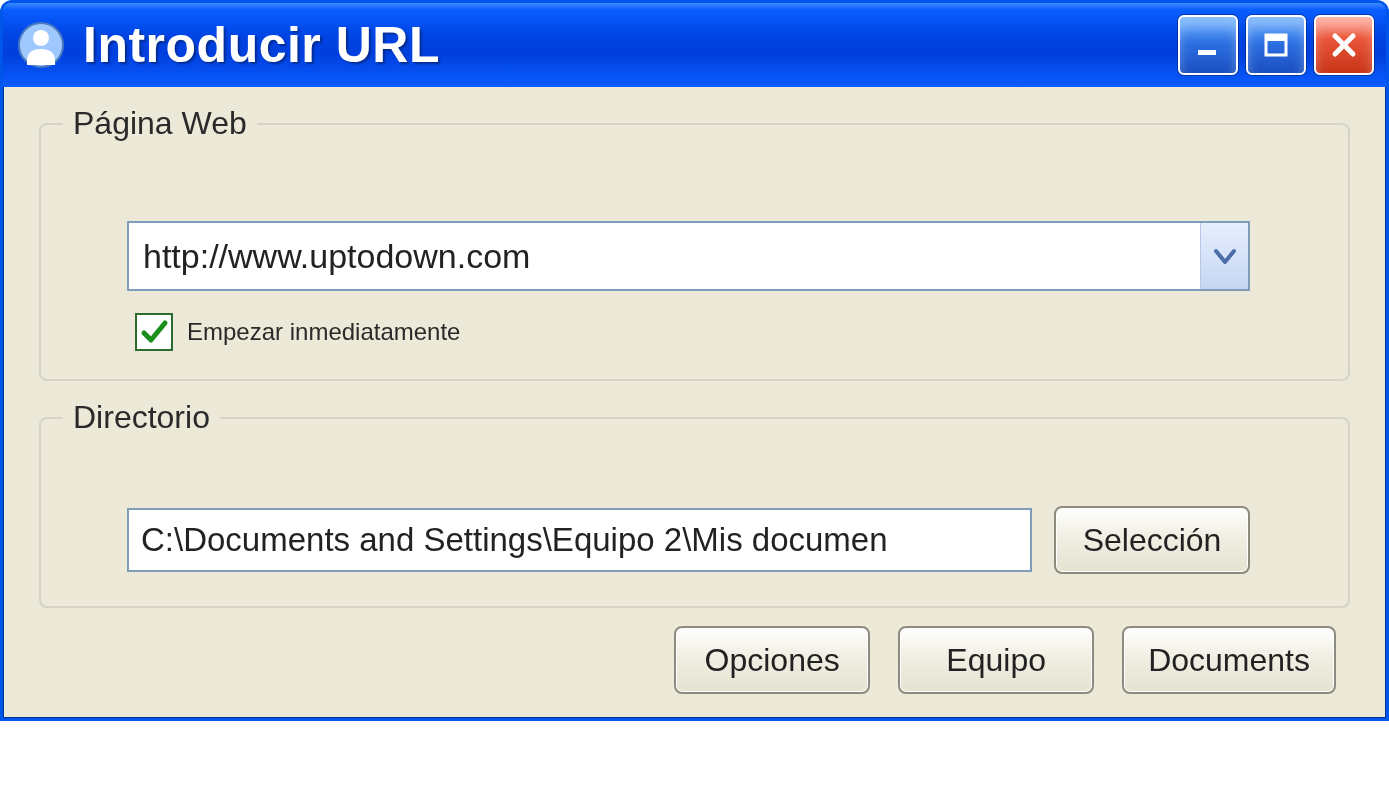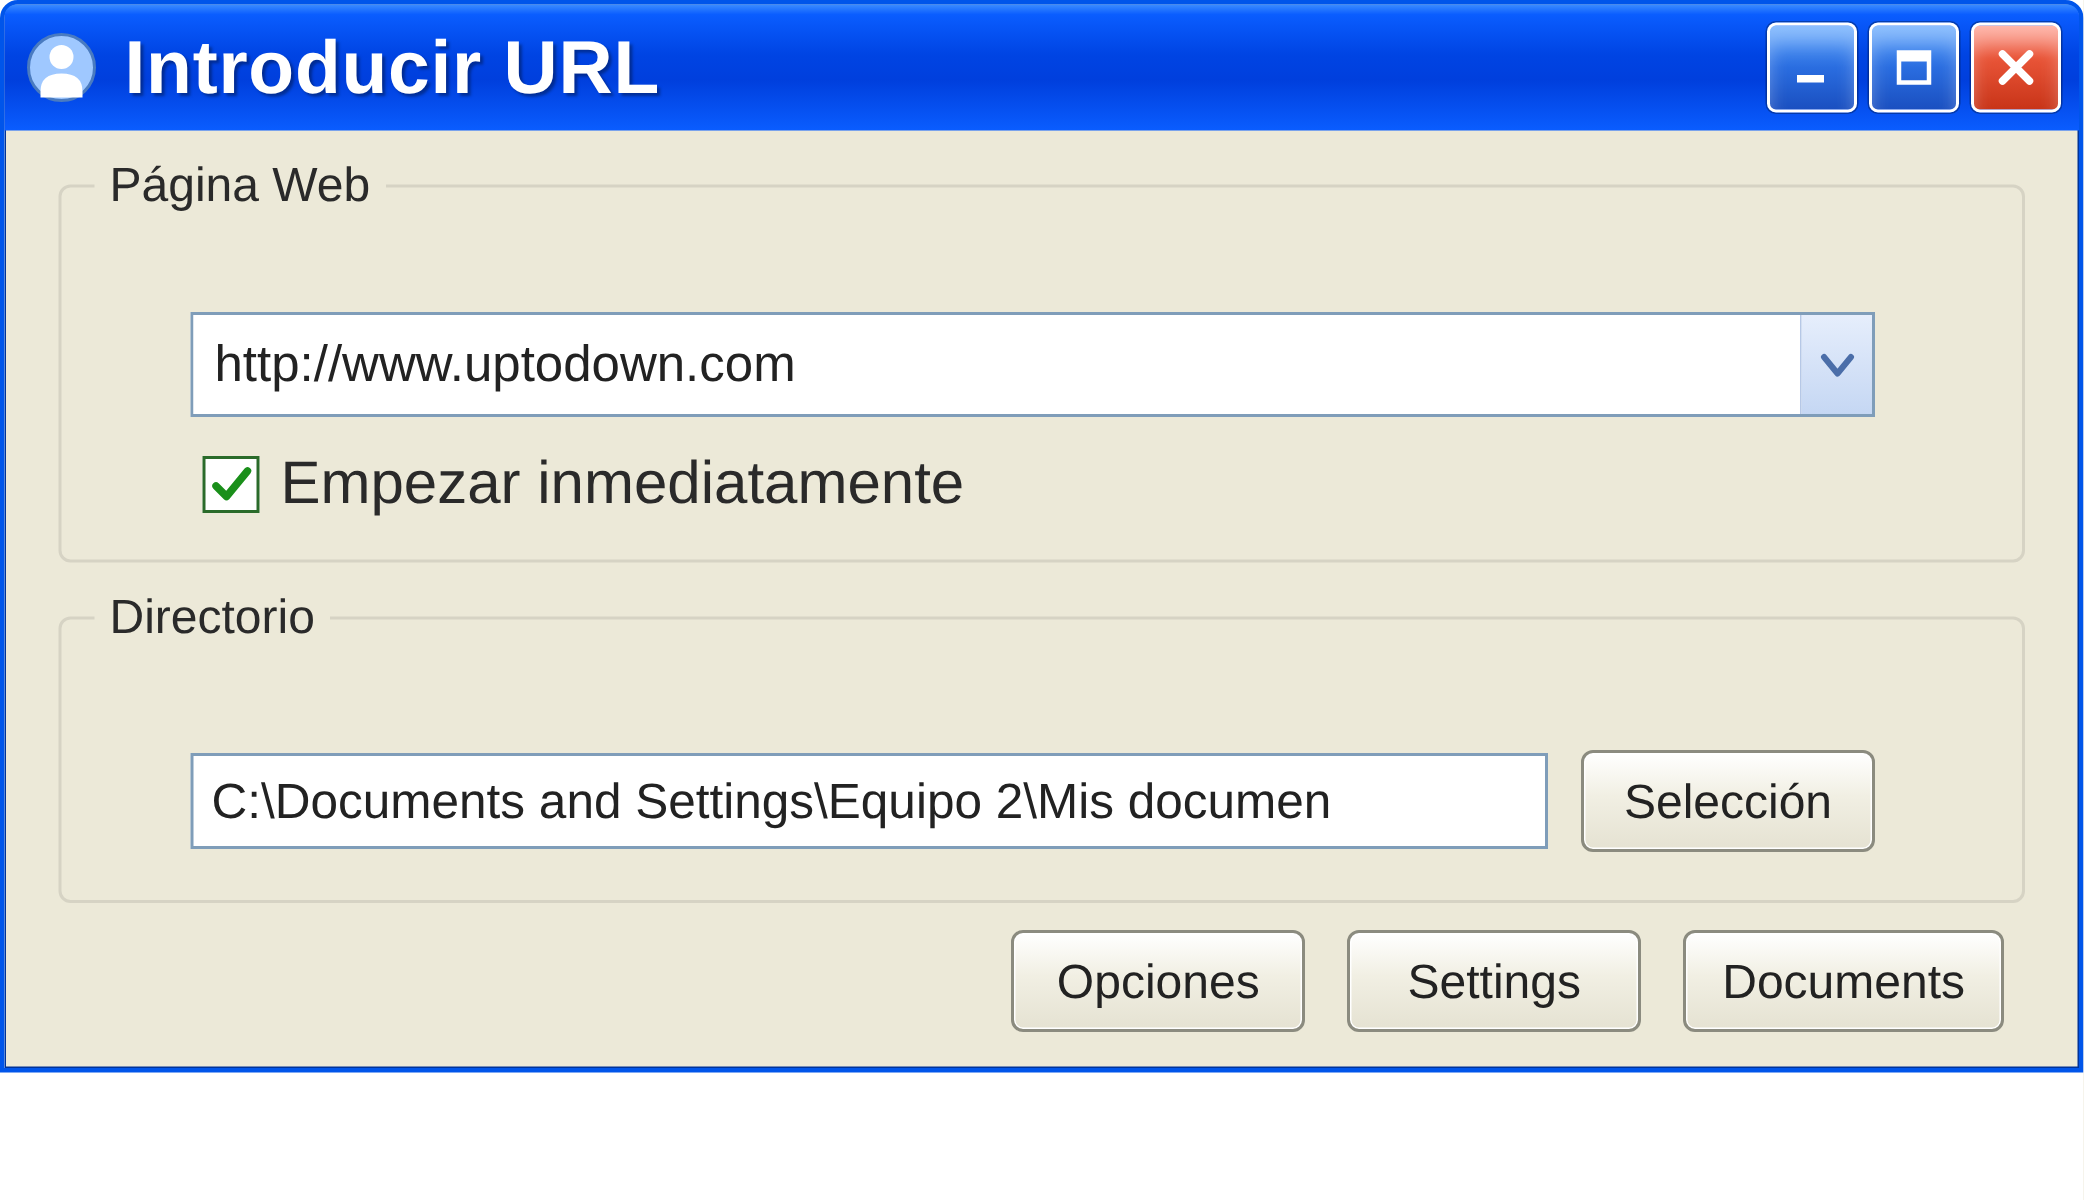--- a/index.html
+++ b/index.html
@@ -77,21 +77,21 @@
   }
   fieldset.group legend {
     font-size: 32px;
     color: #2a2a2a;
     padding: 0 10px;
     margin-left: 6px;
     background: #ece9d8;
   }
   .url-row {
     display: flex;
-    margin: 36px 70px 22px 70px;
+    margin: 49px 70px 22px 70px;
   }
   .url-combo {
     flex: 1;
     display: flex;
     border: 2px solid #7f9db9;
     height: 70px;
     background: #fff;
   }
   .url-input {
     flex: 1;
@@ -120,21 +120,21 @@
   .xp-checkbox {
     width: 38px;
     height: 38px;
     border: 2px solid #2a6b2a;
     background: #fff;
     display: flex;
     align-items: center;
     justify-content: center;
   }
   .checkbox-label {
-    font-size: 40px;
+    font-size: 24px;
     color: #2a2a2a;
   }
   .dir-row {
     display: flex;
     align-items: center;
     margin: 40px 70px 4px 70px;
     gap: 22px;
   }
   .dir-input {
     flex: 1;
@@ -238,18 +238,18 @@
     <fieldset class="group">
       <legend>Directorio</legend>
       <div class="dir-row">
         <input class="dir-input" type="text" value="C:\Documents and Settings\Equipo 2\Mis documen" style="">
         <div class="xp-button underline-first">Selección</div>
       </div>
     </fieldset>
 
     <div class="button-row">
       <div class="xp-button underline-first">Opciones</div>
-      <div class="xp-button underline-first">Settings</div>
+      <div class="xp-button underline-first">Equipo</div>
       <div class="xp-button underline-first">Documents</div>
     </div>
 
   </div>
 </div>
 
 </body></html>

